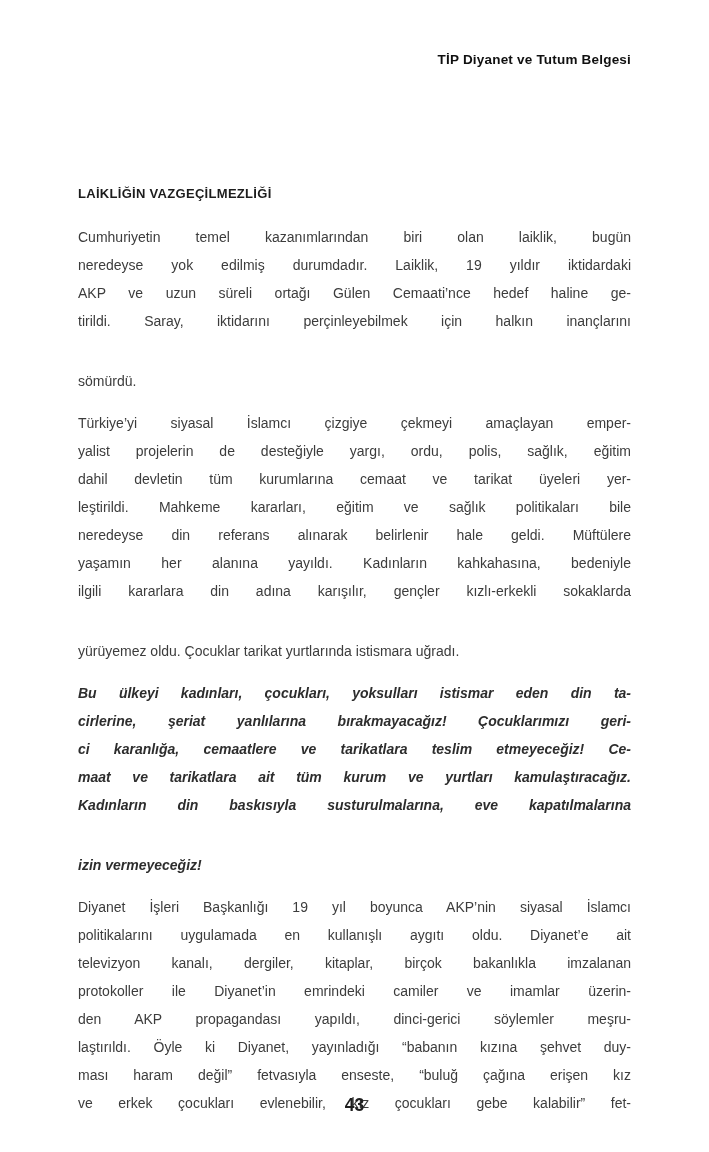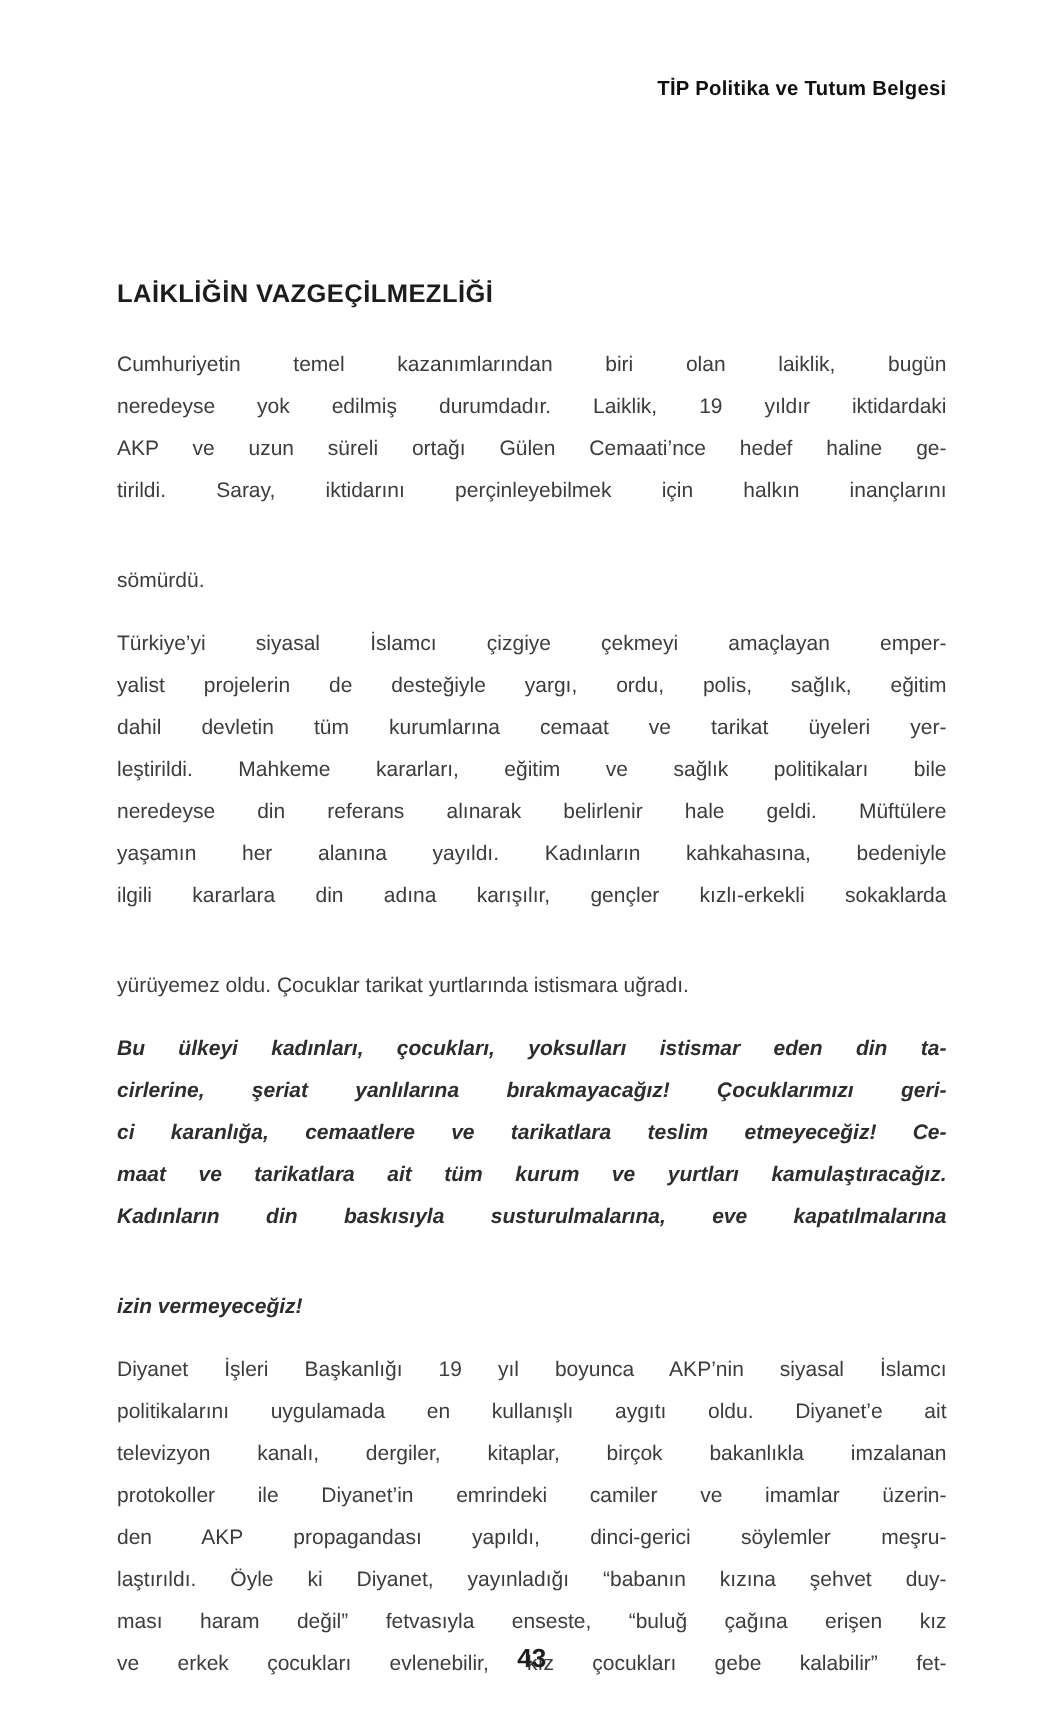--- a/index.html
+++ b/index.html
@@ -29,21 +29,21 @@
     color: #101010;
     letter-spacing: 0.2px;
   }
   .content {
     position: absolute;
     top: 186px;
     left: 78px;
     width: 553px;
   }
   .heading {
-    font-size: 17px;
+    font-size: 13px;
     font-weight: bold;
     color: #1c1c1c;
     letter-spacing: 0.3px;
     margin: 0 0 22px 0;
   }
   .para {
     font-size: 14px;
     line-height: 28px;
     color: #3c3c3c;
     margin: 0 0 14px 0;
@@ -75,21 +75,21 @@
     font-weight: bold;
     color: #1e1e1e;
   }
 </style>
 </head>
 <body>
 
 <div class="page">
 
   <header class="doc-header">
-    <span class="doc-header-title">TİP Politika ve Tutum Belgesi</span>
+    <span class="doc-header-title">TİP Diyanet ve Tutum Belgesi</span>
   </header>
 
   <main class="content">
     <h1 class="heading">LAİKLİĞİN VAZGEÇİLMEZLİĞİ</h1>
     <div id="paragraphs">
         <div class="para">
           <div class="line">Cumhuriyetin temel kazanımlarından biri olan laiklik, bugün</div>
           <div class="line">neredeyse yok edilmiş durumdadır. Laiklik, 19 yıldır iktidardaki</div>
           <div class="line">AKP ve uzun süreli ortağı Gülen Cemaati’nce hedef haline ge-</div>
           <div class="line">tirildi. Saray, iktidarını perçinleyebilmek için halkın inançlarını</div>

